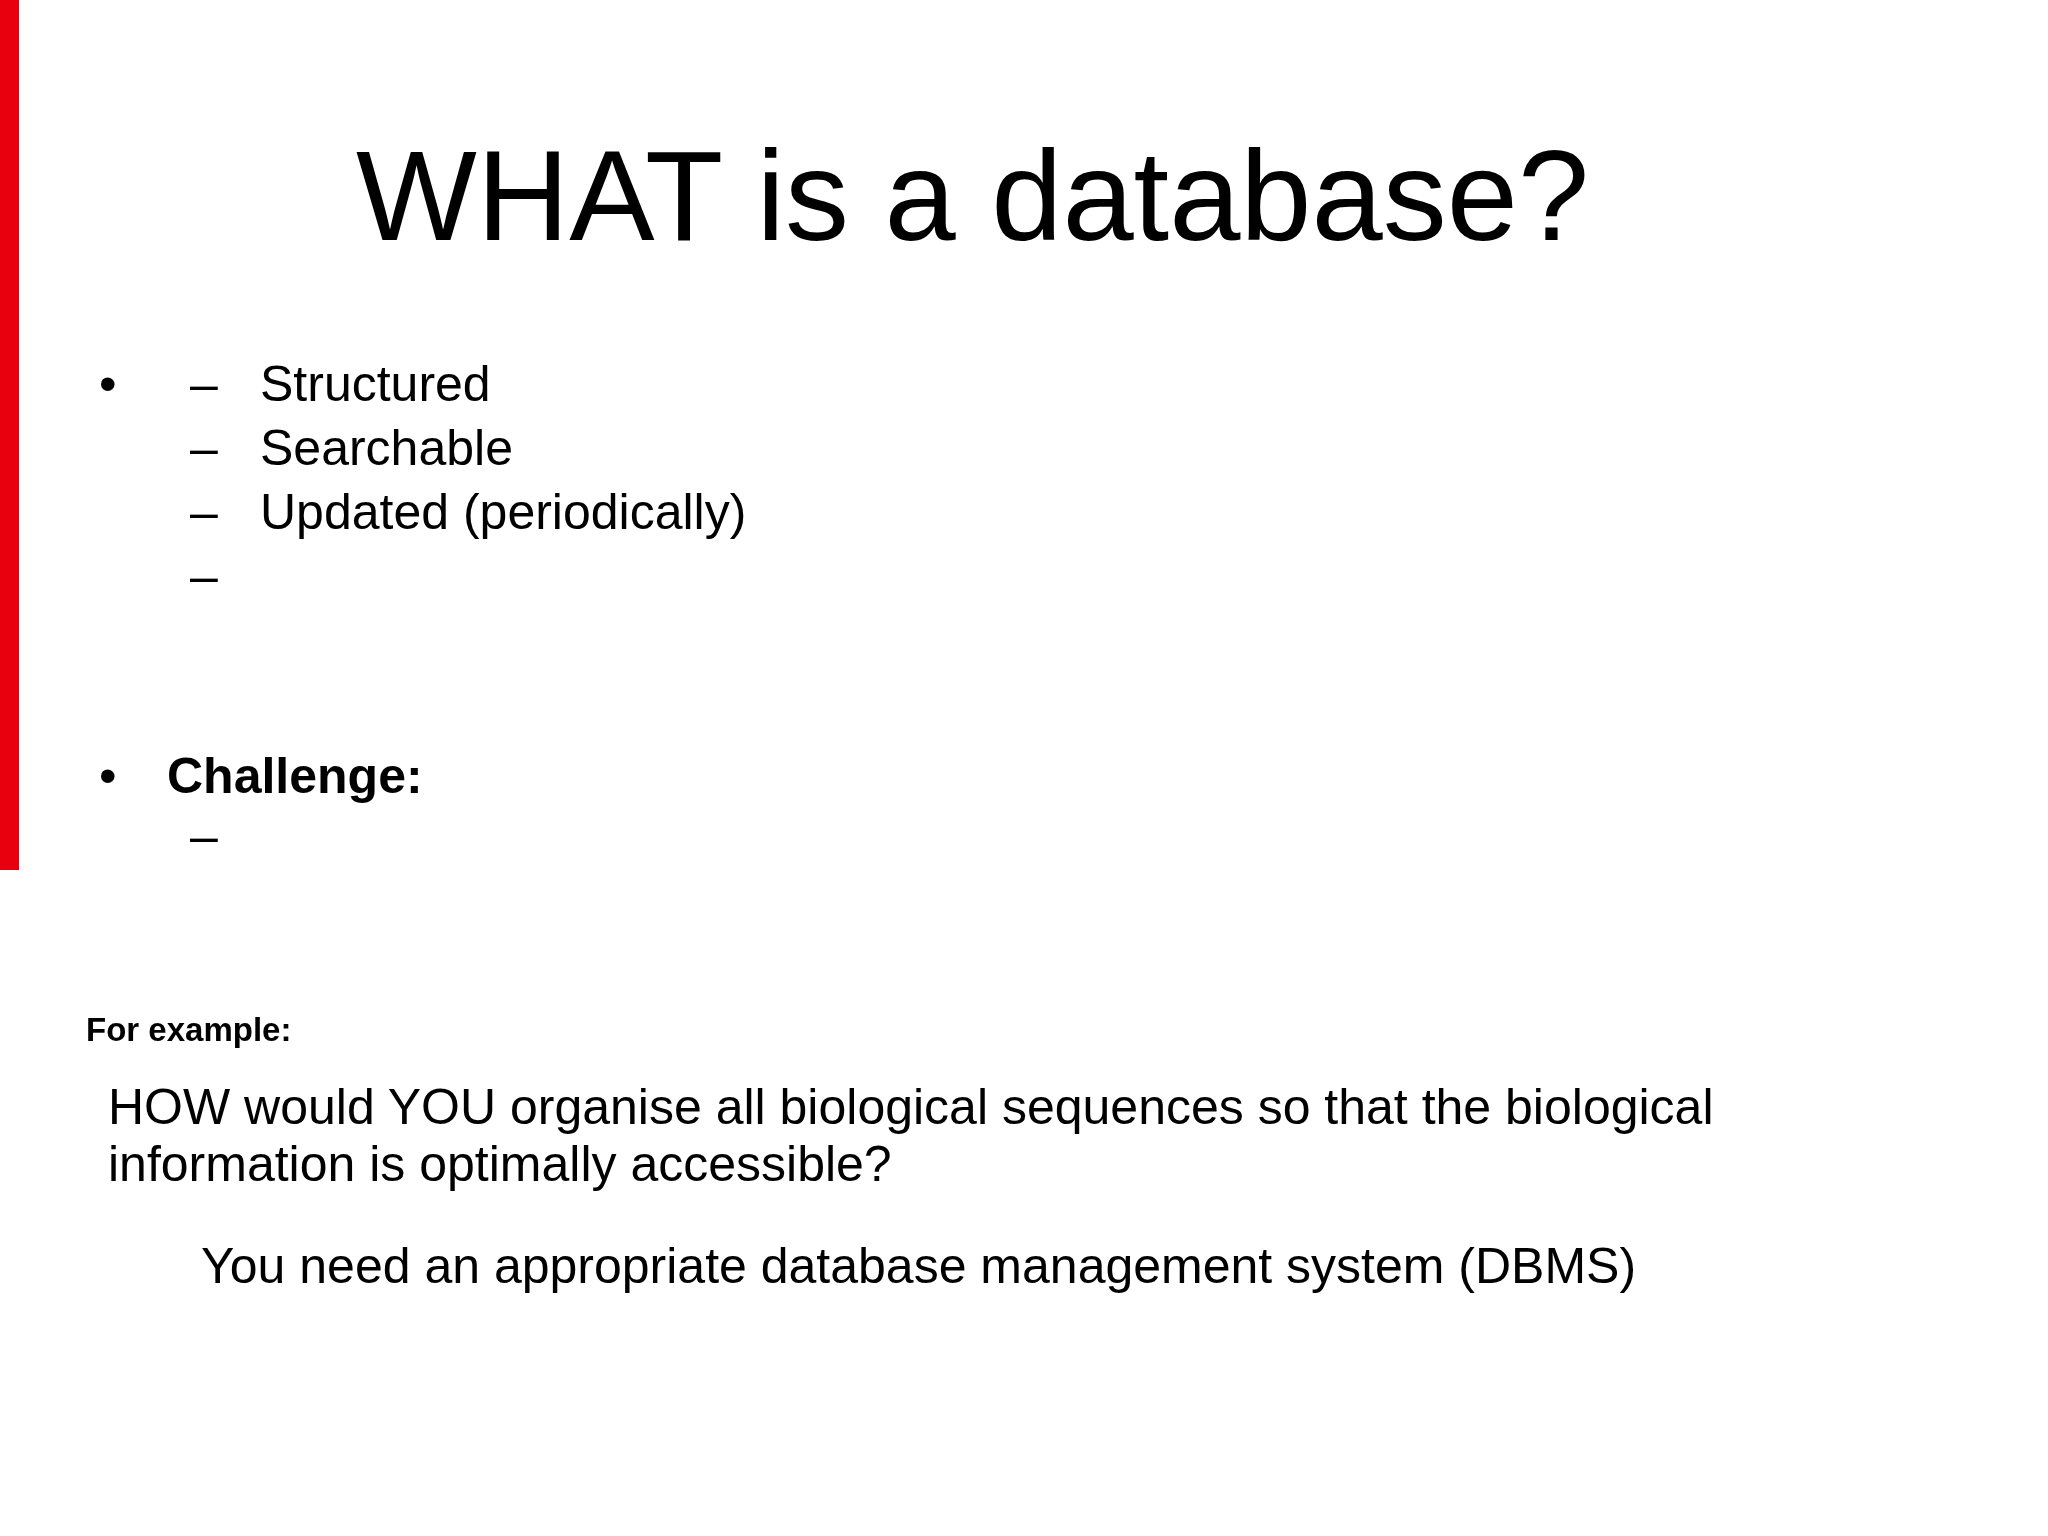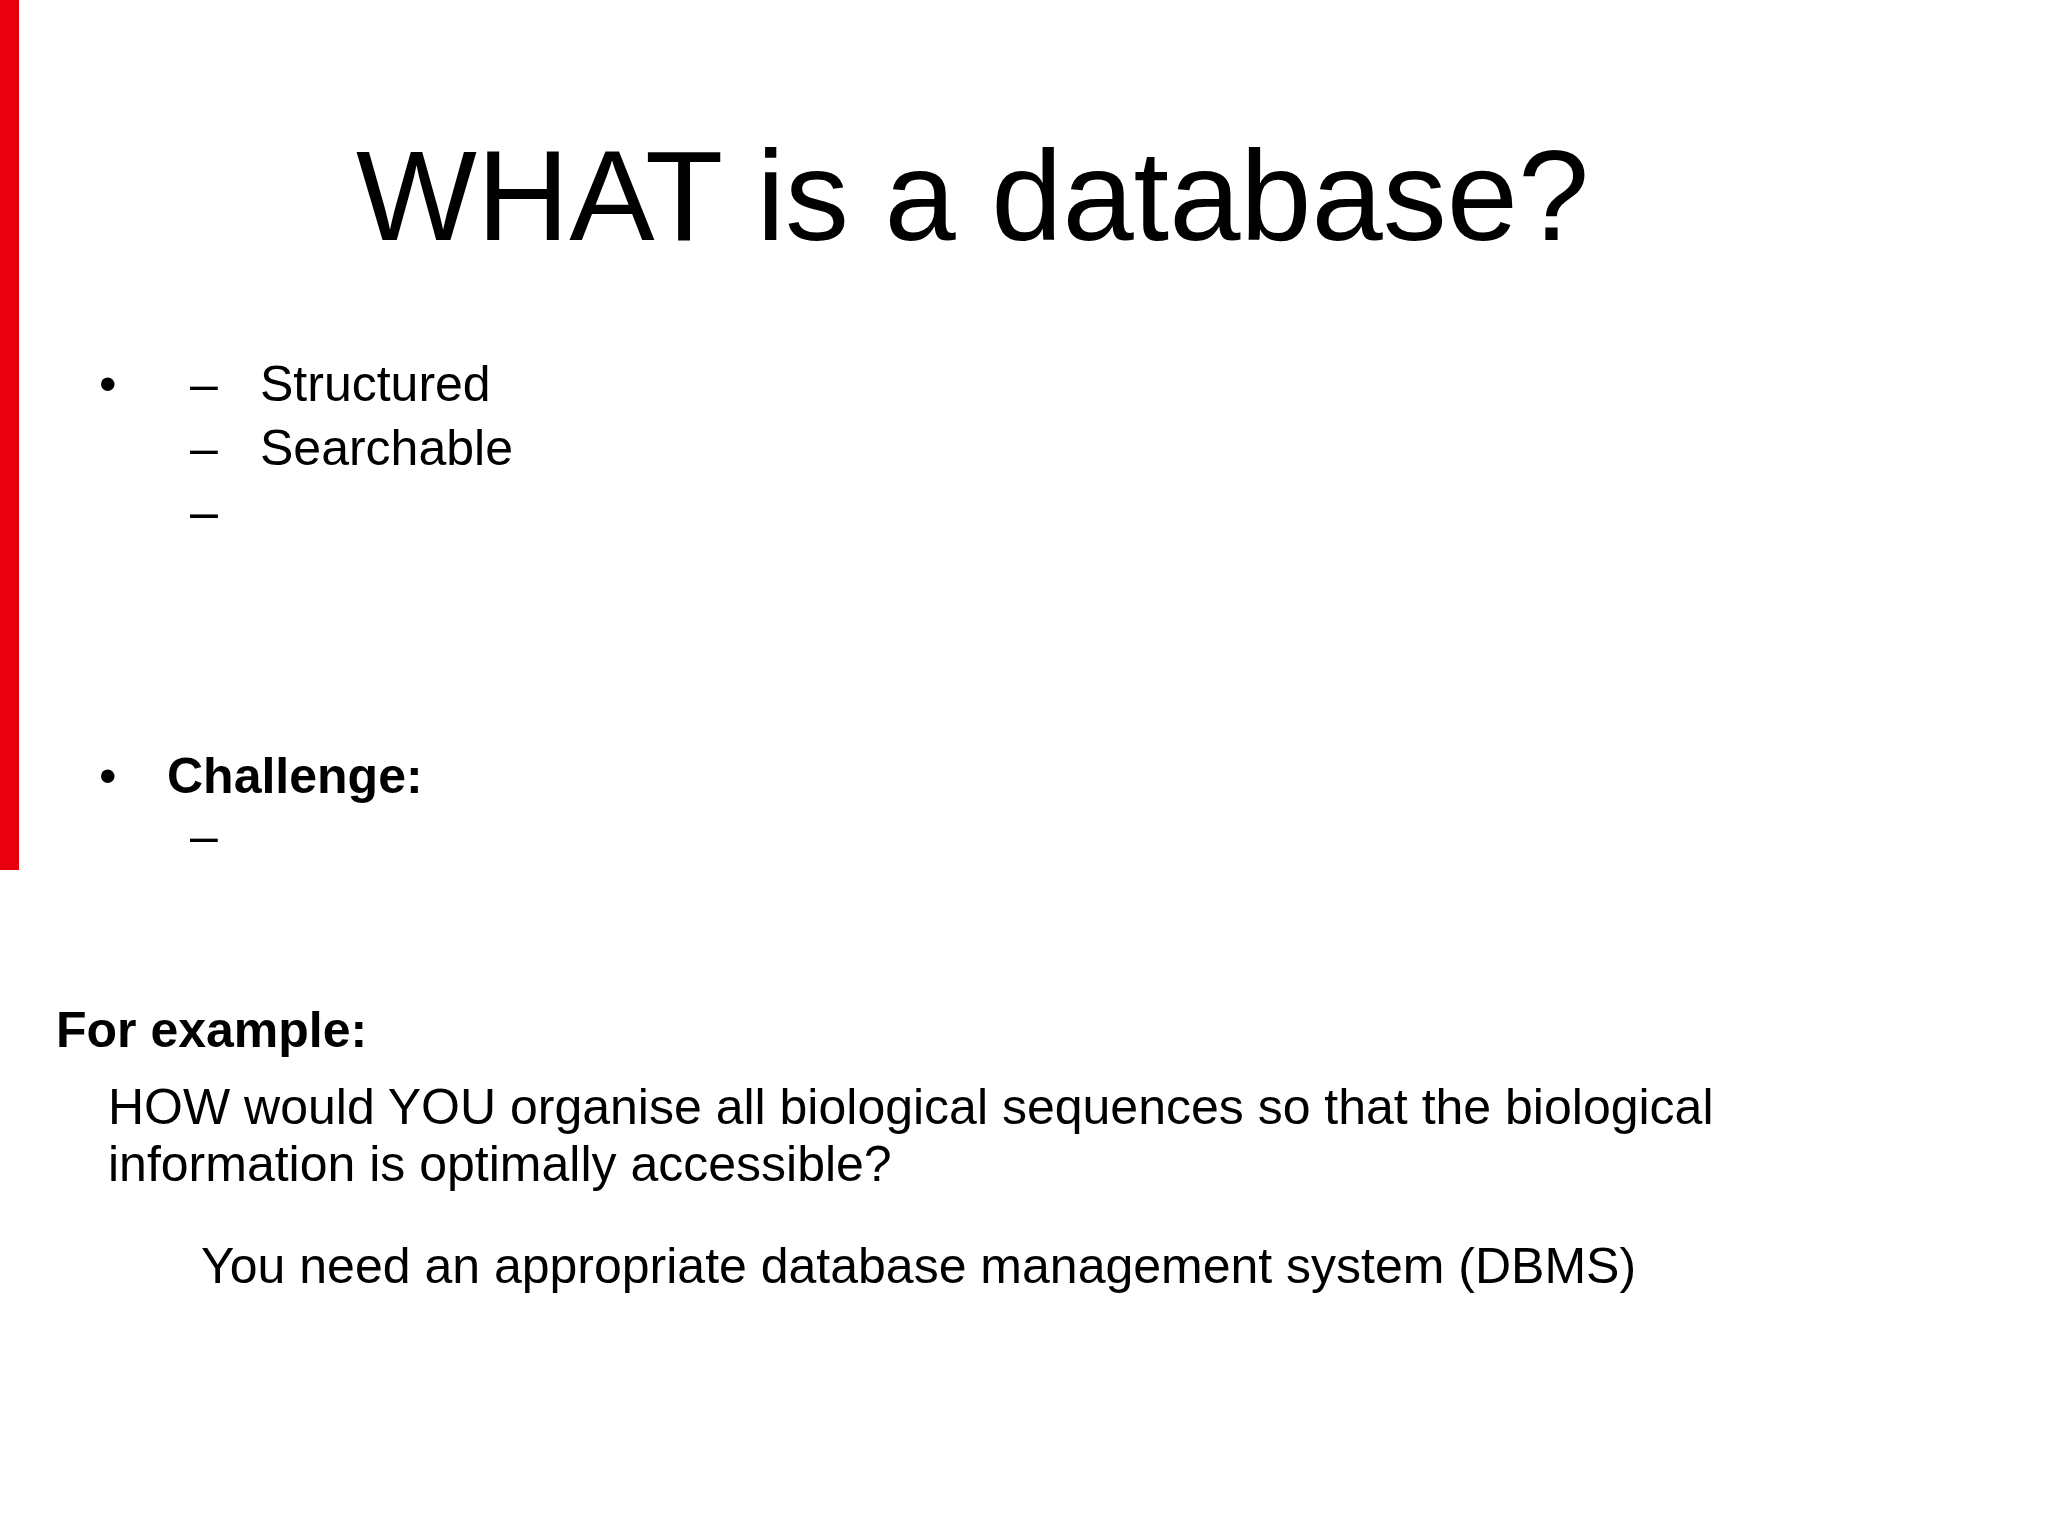--- a/index.html
+++ b/index.html
@@ -60,22 +60,22 @@
     position: absolute;
     left: 190px;
     top: 0;
   }
   .bold-lead { font-weight: 700; margin-top: 36px; }
   .para {
     line-height: 57px;
   }
   .para-challenge { width: 1940px; box-sizing: border-box; }
   .heading-example {
-    padding-left: 56px;
-    font-size: 50px;
+    padding-left: 86px;
+    font-size: 33px;
     line-height: 64px;
     font-weight: 700;
   }
   .para-question {
     padding-left: 108px;
     font-size: 50px;
     width: 1808px;
     box-sizing: border-box;
   }
   .para-conclusion {
@@ -96,21 +96,21 @@
   <div class="row row-l1">
     <span class="marker">•</span>
   </div>
   <div class="row row-l2">
     <span class="marker">–</span><span>Structured</span>
   </div>
   <div class="row row-l2">
     <span class="marker">–</span><span>Searchable</span>
   </div>
   <div class="row row-l2">
-    <span class="marker">–</span>
+    <span class="marker">–</span><span>Updated (periodically)</span>
   </div>
   <div class="row row-l2">
     <span class="marker">–</span>
   </div>
 </div>
 
 <div class="block block-b">
   <div class="row row-l1">
     <span class="marker">•</span><span class="bold-lead">Challenge:</span>
   </div>

